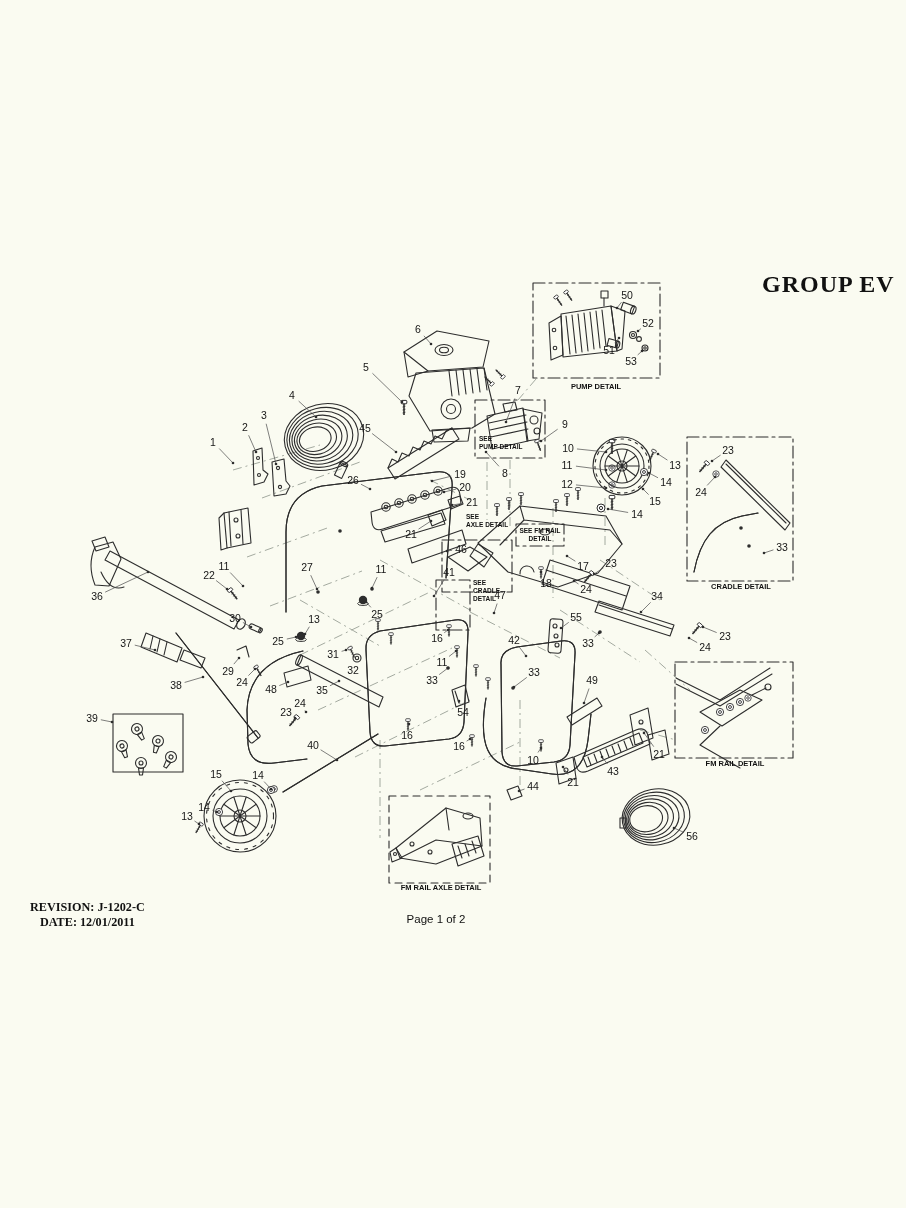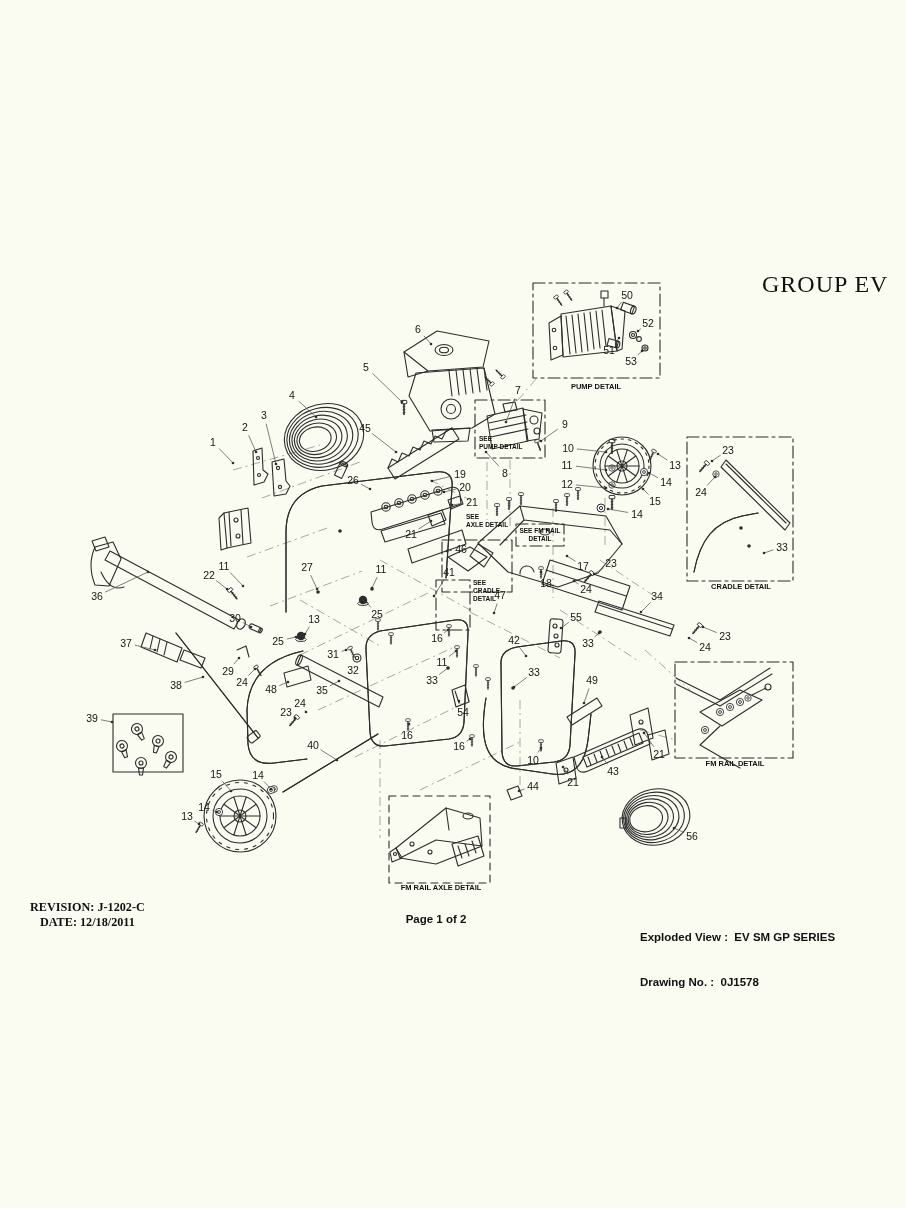--- a/index.html
+++ b/index.html
@@ -1,24 +1,24 @@
 <!DOCTYPE html>
 <html><head>
 <meta charset="utf-8">
 <style>
   html,body{margin:0;padding:0;}
   .page{position:relative;width:906px;height:1208px;background:#fafbf1;overflow:hidden;
         font-family:"Liberation Sans",sans-serif;}
   .page svg{position:absolute;left:0;top:0;}
   .title{position:absolute;left:762px;top:271px;font-family:"Liberation Serif",serif;
-         font-weight:normal;font-size:24px;letter-spacing:1px;color:#111;}
+         font-weight:bold;font-size:24px;letter-spacing:1px;color:#111;}
   .footer-left{position:absolute;left:30px;top:900px;font-family:"Liberation Serif",serif;
          font-weight:bold;font-size:12.2px;line-height:14.5px;color:#111;text-align:center;}
   .footer-center{position:absolute;left:380px;top:913px;width:112px;text-align:center;
-         font-weight:bold;font-size:11.5px;color:#111;}
+         font-weight:normal;font-size:11.5px;color:#111;}
   .footer-right{position:absolute;left:640px;top:900px;font-weight:bold;font-size:11.5px;
          line-height:15px;color:#111;white-space:pre;}
   
   .art path,.art line,.art circle,.art ellipse,.art rect,.art polyline{
       stroke:#2d2d2d;fill:none;stroke-width:1.1;stroke-linejoin:round;stroke-linecap:round;}
   .fw{fill:#ffffff;}
   .fd{fill:#2d2d2d;stroke:none;}
   .tube-o{stroke:#2d2d2d;stroke-width:8;fill:none;}
   .tube-i{stroke:#ffffff;stroke-width:5.2;fill:none;}
   .thin-o{stroke:#2d2d2d;stroke-width:3.2;fill:none;}
@@ -697,21 +697,17 @@
         <circle cx="764" cy="553" r="1.3" fill="#2d2d2d"></circle>
         <text x="782" y="547" text-anchor="middle" dominant-baseline="central" class="plbl">33</text>
         <line x1="497.1539501058485" y1="603.5381496824547" x2="494" y2="613" class="leader"></line>
         <circle cx="494" cy="613" r="1.3" fill="#2d2d2d"></circle>
         <text x="500" y="595" text-anchor="middle" dominant-baseline="central" class="plbl">47</text>
       </g>
   </svg>
 
   <div class="footer-left">
     <div>REVISION: J-1202-C</div>
-    <div>DATE: 12/18/2011</div>
+    <div>DATE: 12/01/2011</div>
   </div>
   <div class="footer-center">Page 1 of 2</div>
-  <div class="footer-right">
-    <div>Exploded View :  EV SM GP SERIES</div>
-    <div>Drawing No. :  0J1578</div>
-  </div>
 
 </div>
 
 </body></html>

